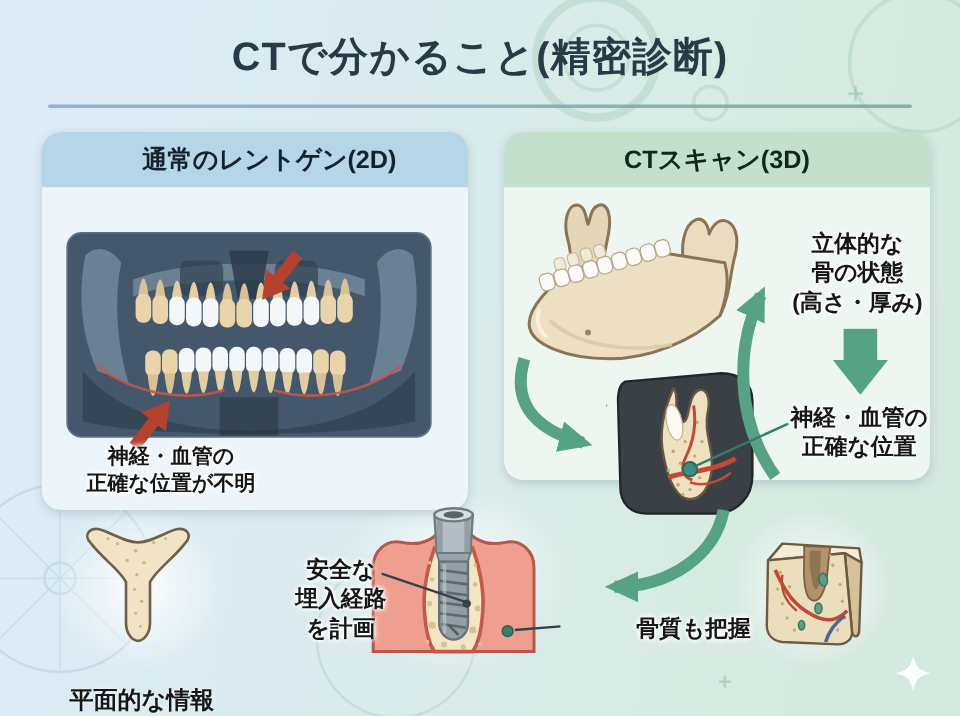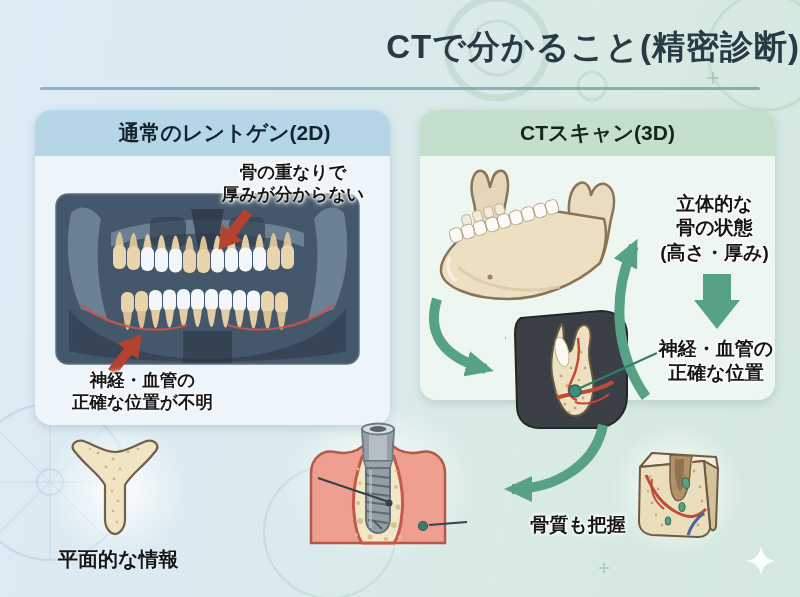--- a/index.html
+++ b/index.html
@@ -5,40 +5,40 @@
   html,body{margin:0;padding:0;}
   .stage{
     position:relative;width:800px;height:597px;overflow:hidden;
     font-family:"Liberation Sans","DejaVu Sans",sans-serif;
     background:linear-gradient(100deg,#dcebf5 0%,#daeaef 38%,#d8ebe4 66%,#d3e8de 100%);
   }
   .abs{position:absolute;}
   .glow{position:absolute;border-radius:50%;z-index:1;
     background:radial-gradient(closest-side,rgba(255,255,255,.95),rgba(255,255,255,0));}
   .page-title{
-    position:absolute;left:0;top:25px;width:800px;text-align:right;z-index:5;
+    position:absolute;left:0;top:25px;width:800px;text-align:center;z-index:5;
     font-size:33px;font-weight:bold;color:#273a46;letter-spacing:1px;
   }
   .title-underline{
     position:absolute;left:40px;top:87px;width:720px;height:3px;border-radius:2px;z-index:5;
     background:linear-gradient(90deg,#82aac4,#7fa8bb 45%,#77a694);opacity:.85;
   }
   .panel{position:absolute;z-index:2;border-radius:16px;
     box-shadow:0 3px 8px rgba(80,110,130,.22);}
   .panel-left{left:35px;top:110px;width:355px;height:315px;background:#edf5fa;}
   .panel-right{left:420px;top:110px;width:355px;height:290px;background:#eef6f1;text-align:center;}
   .panel-head{height:46px;border-radius:16px 16px 0 0;display:flex;align-items:center;justify-content:center;
     font-size:21px;font-weight:bold;color:#13232c;}
   .panel-left .panel-head{background:#b5d6e7;padding-left:24px;}
   .panel-right .panel-head{background:#c4dfcb;color:#142619;}
   .ann{position:absolute;z-index:5;font-weight:bold;color:#161616;white-space:pre-line;
     font-size:17.5px;line-height:1.28;
     text-shadow:0 0 3px #fff,0 0 3px #fff,0 0 5px #fff,0 0 6px rgba(255,255,255,.9);text-align:center;}
   .cap{position:absolute;z-index:5;font-weight:bold;color:#161616;font-size:20px;
-    text-shadow:0 0 3px rgba(255,255,255,.8);}
+    text-shadow:0 0 3px rgba(255,255,255,.8);margin-top:24px;}
   svg{display:block;}
   .illus{z-index:3;}
   #arrows-layer{position:absolute;left:0;top:0;z-index:4;pointer-events:none;}
   #bg-decor{position:absolute;left:0;top:0;z-index:0;}
 </style>
 </head>
 <body>
 
 <div class="stage">
 
@@ -311,26 +311,27 @@
     <g>
       <path d="M578,389 L657,353" stroke="#2f7d6d" stroke-width="2" fill="none"></path>
       <path d="M318,478 L389,502" stroke="#33424a" stroke-width="2" fill="none"></path>
       <circle cx="389" cy="503" r="3.5" fill="#33424a"></circle>
       <circle cx="423" cy="526" r="4.5" fill="#3e7b6c" stroke="#2c5c50" stroke-width="1.2"></circle>
       <path d="M429,525 L467,522" stroke="#33424a" stroke-width="2" fill="none"></path>
     </g>
     <path d="M761,546 C763,556 766,559 776,561 C766,563 763,566 761,576 C759,566 756,563 746,561 C756,559 759,556 761,546 Z" fill="#ffffff" opacity="0.95"></path>
   </svg>
 
-  <div class="ann" style="left:207px;top:161px;width:172px;text-align:center;">骨の重なりで
-厚みが分からない</div>
   <div class="ann" style="left:45px;top:369px;width:195px;">神経・血管の
 正確な位置が不明</div>
   <div class="ann" style="left:652px;top:192px;width:125px;font-size:19px;">立体的な
 骨の状態
 (高さ・厚み)</div>
   <div class="ann" style="left:650px;top:337px;width:132px;font-size:19px;">神経・血管の
 正確な位置</div>
+  <div class="ann" style="left:239px;top:464px;width:90px;font-size:19px;">安全な
+埋入経路
+を計画</div>
   <div class="ann" style="left:470px;top:513px;width:120px;font-size:19px;margin-left:48px;">骨質も把握</div>
 
   <div class="cap" style="left:58px;top:546px;">平面的な情報</div>
 
 </div>
 
 </body></html>

